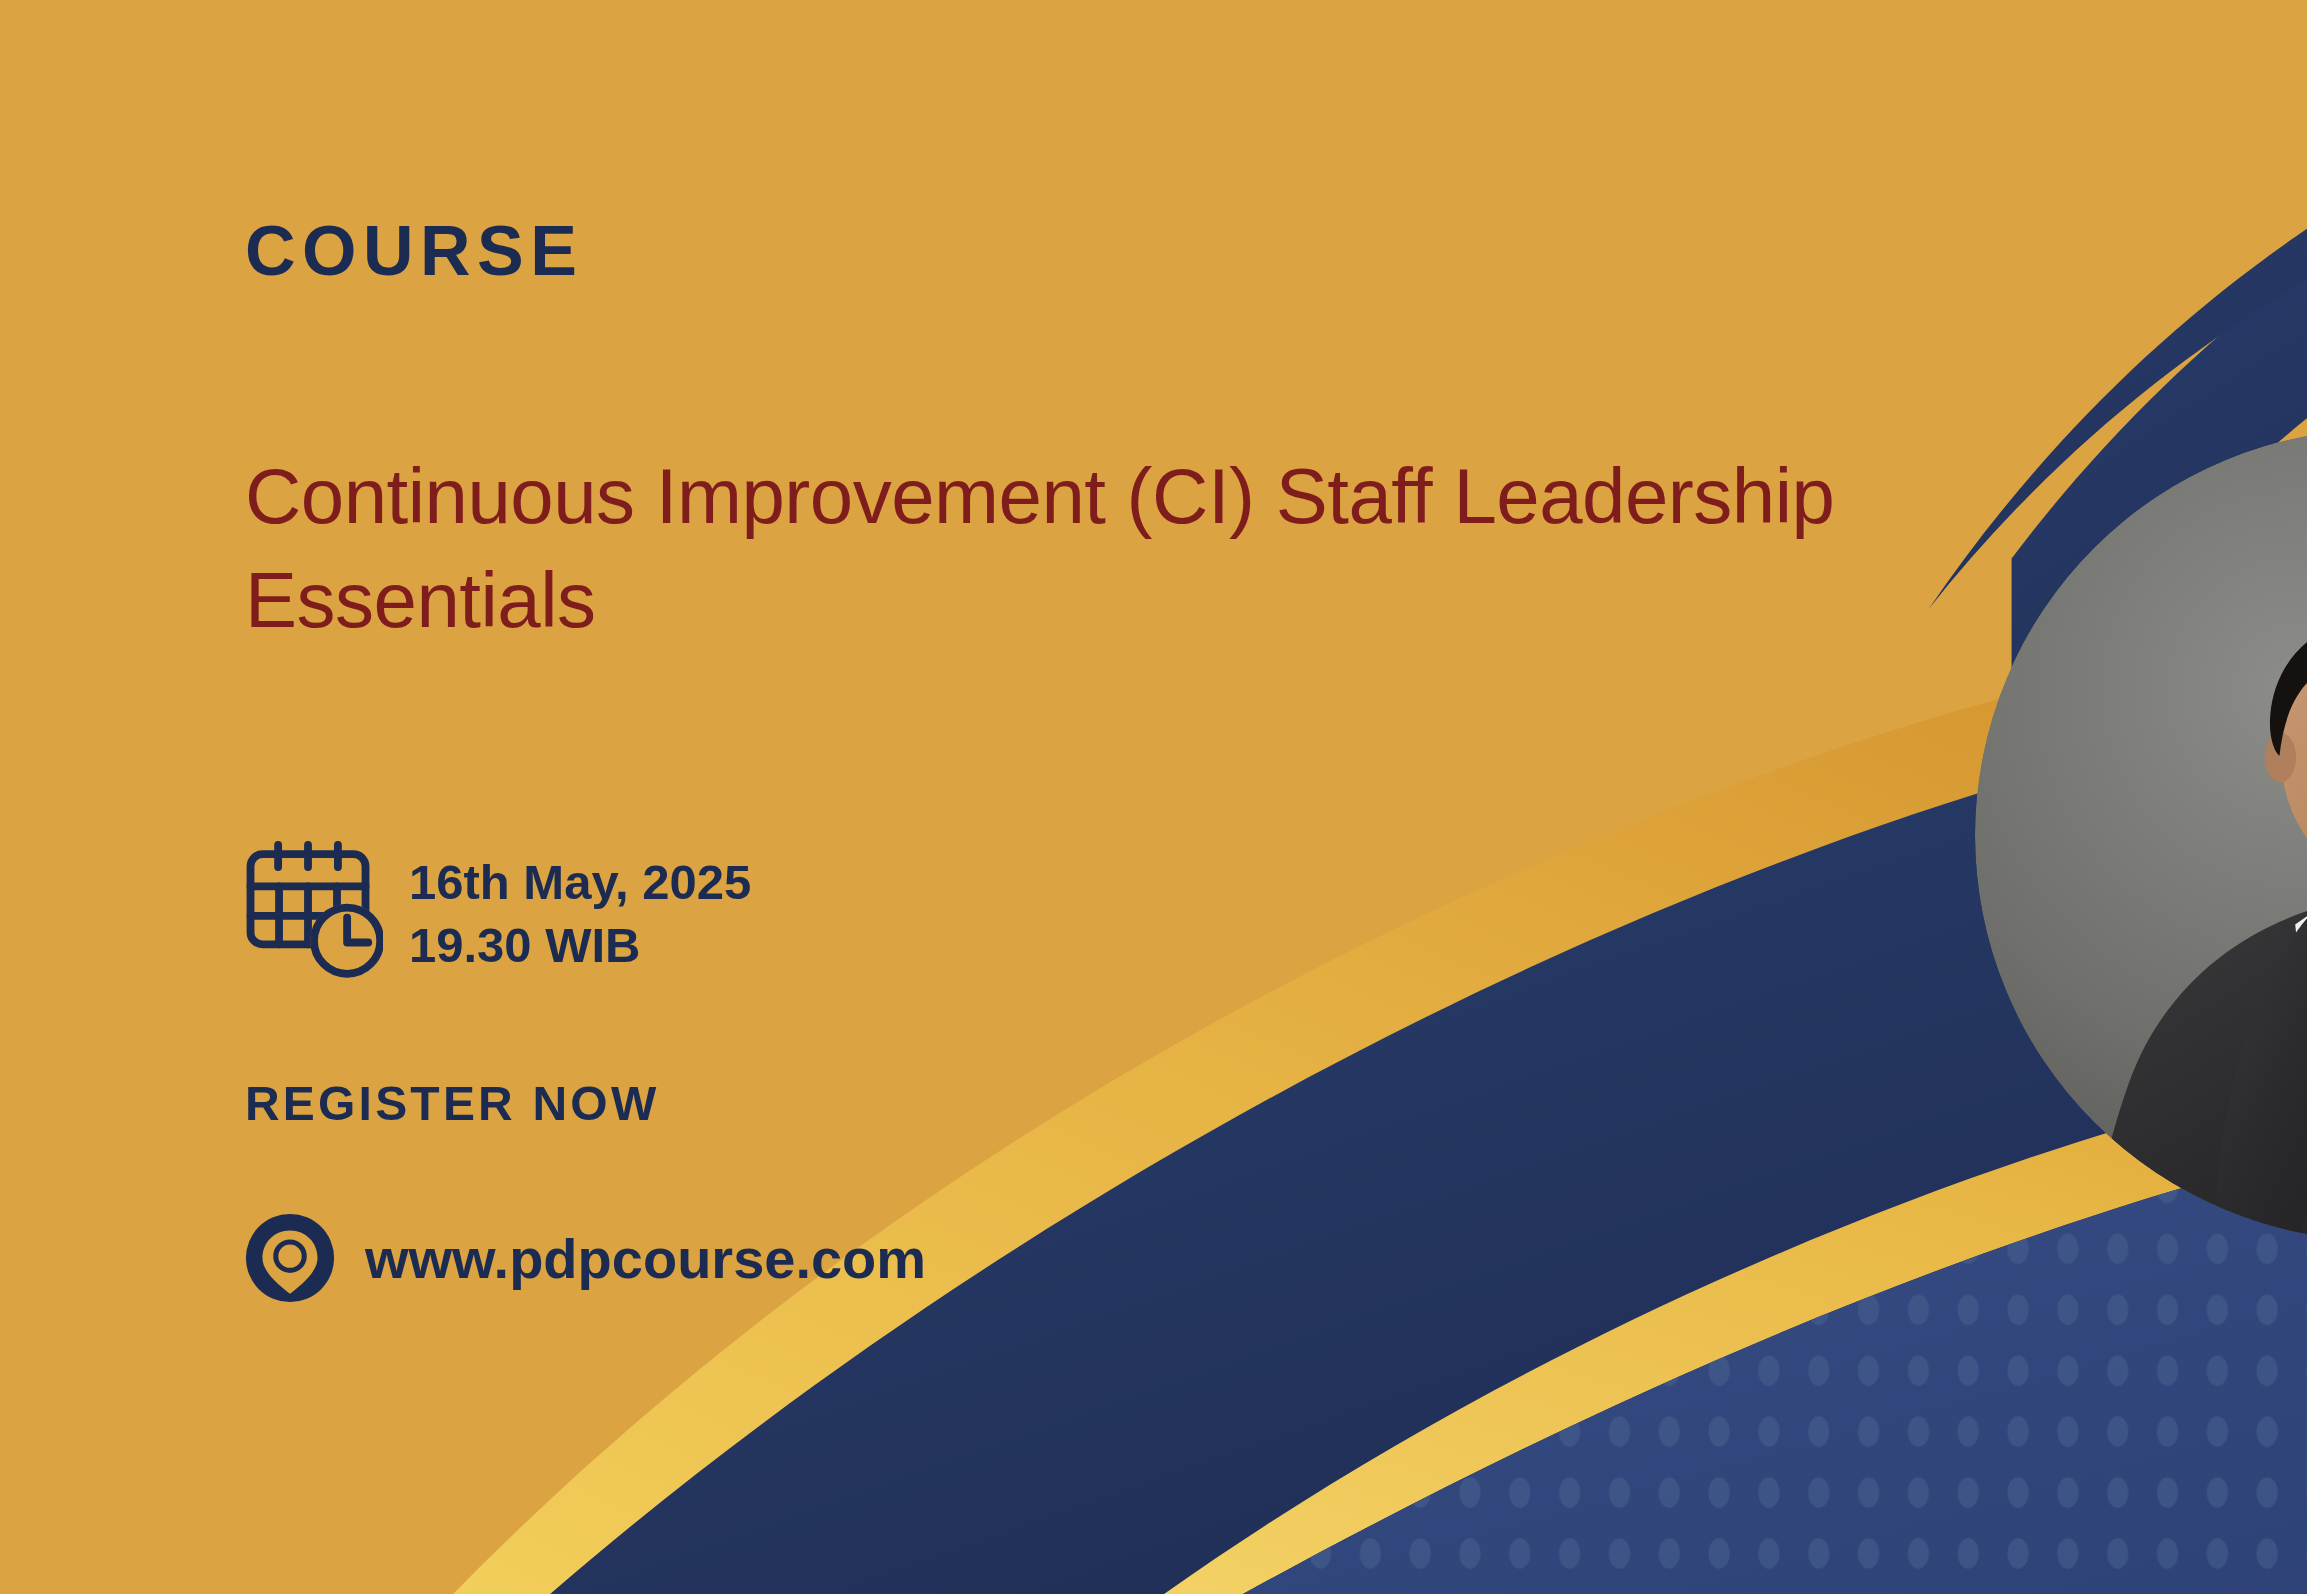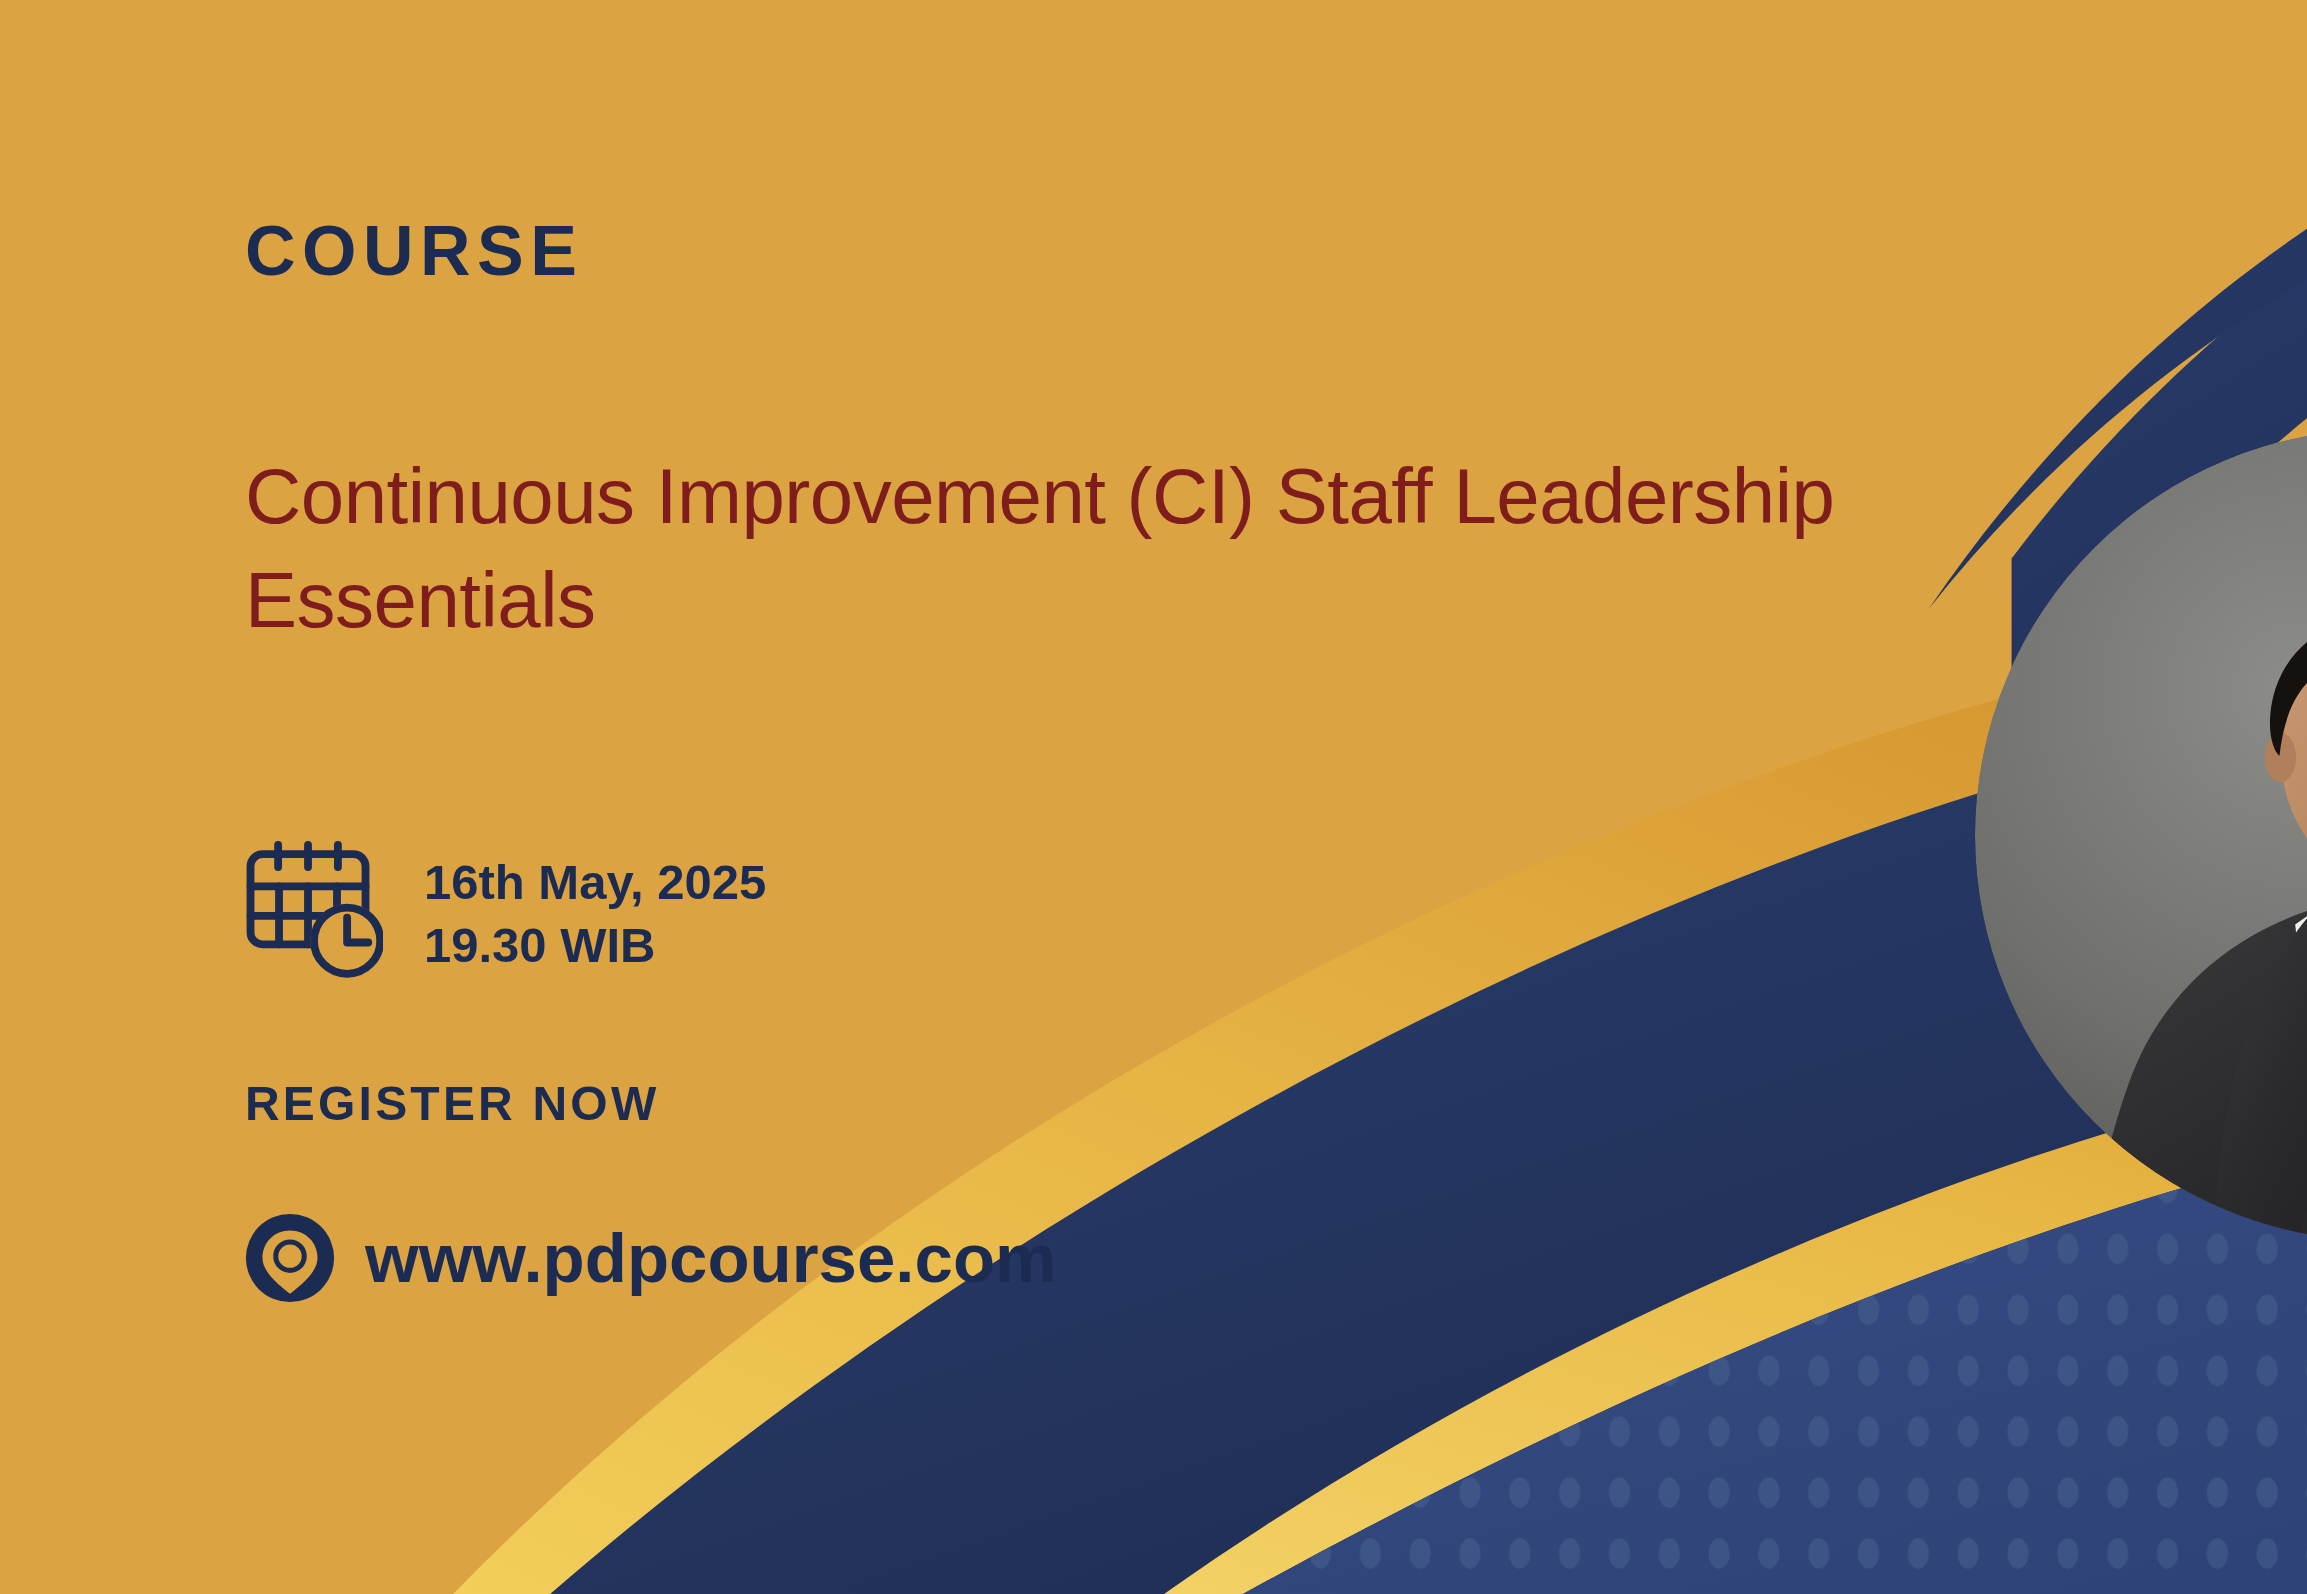--- a/index.html
+++ b/index.html
@@ -76,21 +76,21 @@
     line-height: 1.33;
     margin: 0;
   }
 
   .datetime-row {
     position: absolute;
     top: 840px;
     left: 0;
     display: flex;
     align-items: center;
-    gap: 41px;
+    gap: 26px;
   }
   .cal-icon {
     width: 138px;
     height: 148px;
     flex: 0 0 auto;
   }
   .datetime-text {
     display: flex;
     flex-direction: column;
     line-height: 1.28;
@@ -122,21 +122,21 @@
     display: flex;
     align-items: center;
     gap: 30px;
   }
   .pin-icon {
     width: 90px;
     height: 90px;
     flex: 0 0 auto;
   }
   .website-url {
-    font-size: 69px;
+    font-size: 56px;
     font-weight: 700;
     color: #1C2B51;
     letter-spacing: 0px;
     white-space: nowrap;
   }
 </style>
 </head>
 <body>
 
 <div id="banner">

